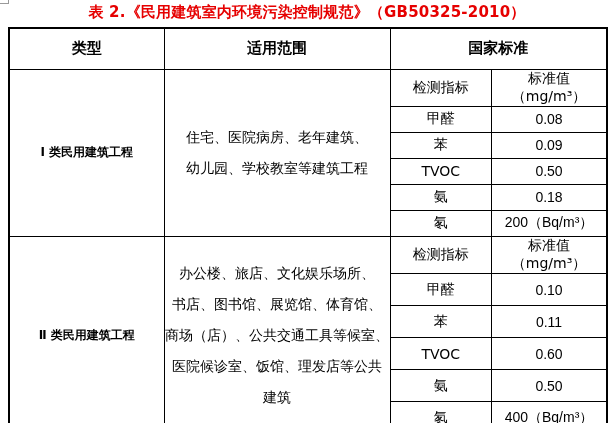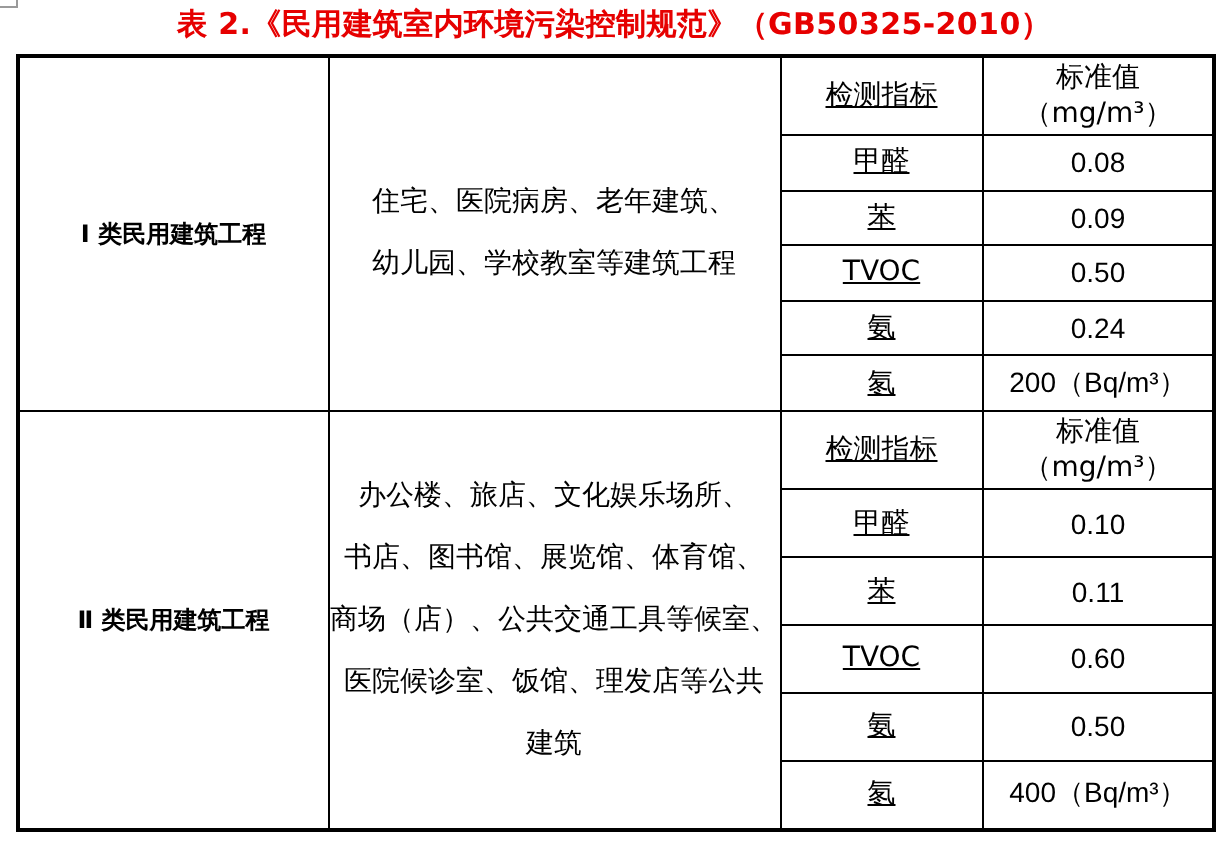--- a/index.html
+++ b/index.html
@@ -55,21 +55,21 @@
   table.nested{
     width:100%;height:100%;
     border-collapse:collapse;table-layout:fixed;
   }
   table.nested td{
     border:1px solid #000;
     text-align:center;vertical-align:middle;
     font-size:14px;
   }
   
-  table.nested tr td:first-child{border-left:none;text-decoration:underline;}
+  table.nested tr td:first-child{border-left:none;}
   table.nested tr td:last-child{border-right:none;}
   table.nested tr:first-child td{border-top:none;}
   table.nested tr:last-child td{border-bottom:none;}
 
   .sec1 table.nested tr{height:26px;}
   .sec2 table.nested tr{height:32px;}
 
   td.val{font-family:Liberation Sans, sans-serif;font-size:13px;}
   td.sub-head{font-size:13px;}
 </style>
@@ -81,20 +81,25 @@
 
   <div class="title">表 2.《民用建筑室内环境污染控制规范》（GB50325-2010）</div>
 
   <table class="main">
     <colgroup>
       <col style="width:155px">
         <col style="width:226px">
         <col style="width:217px">
     </colgroup>
     <tbody>
+      <tr class="head-row">
+        <th>类型</th>
+        <th>适用范围</th>
+        <th>国家标准</th>
+      </tr>
 
       <tr class="sec1">
         <td class="type-cell">Ⅰ 类民用建筑工程</td>
         <td class="scope-cell">住宅、医院病房、老年建筑、
 幼儿园、学校教室等建筑工程</td>
         <td class="nested-cell">
           <table class="nested">
             <colgroup>
                 <col style="width:101px">
                 <col>
@@ -111,21 +116,21 @@
               <tr>
                 <td>苯</td>
                 <td class="val">0.09</td>
               </tr>
               <tr>
                 <td>TVOC</td>
                 <td class="val">0.50</td>
               </tr>
               <tr>
                 <td>氨</td>
-                <td class="val">0.24</td>
+                <td class="val">0.18</td>
               </tr>
               <tr>
                 <td>氡</td>
                 <td class="val">200（Bq/m³）</td>
               </tr>
             </tbody>
           </table>
         </td>
       </tr>
 

